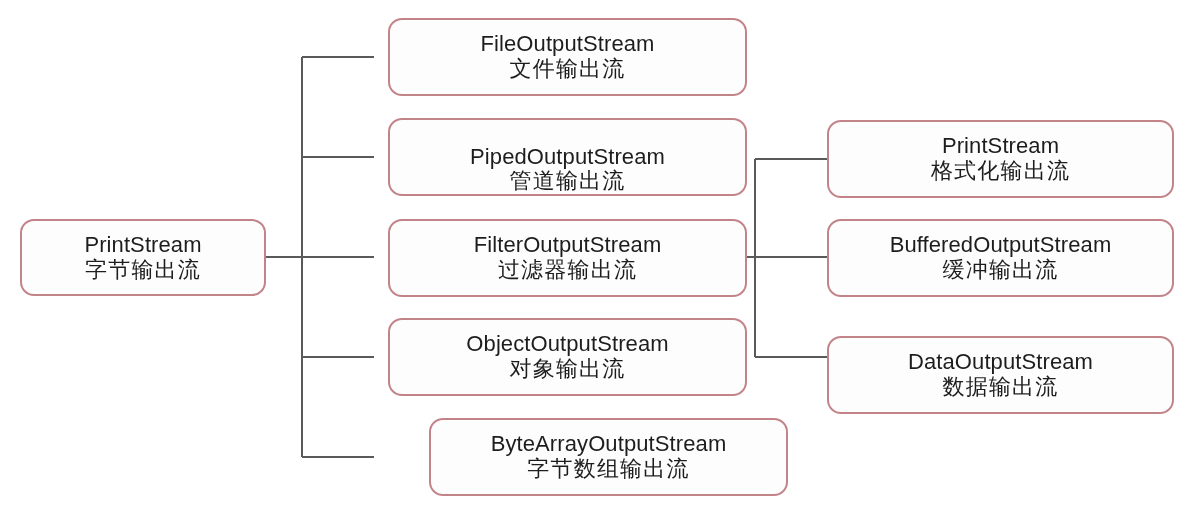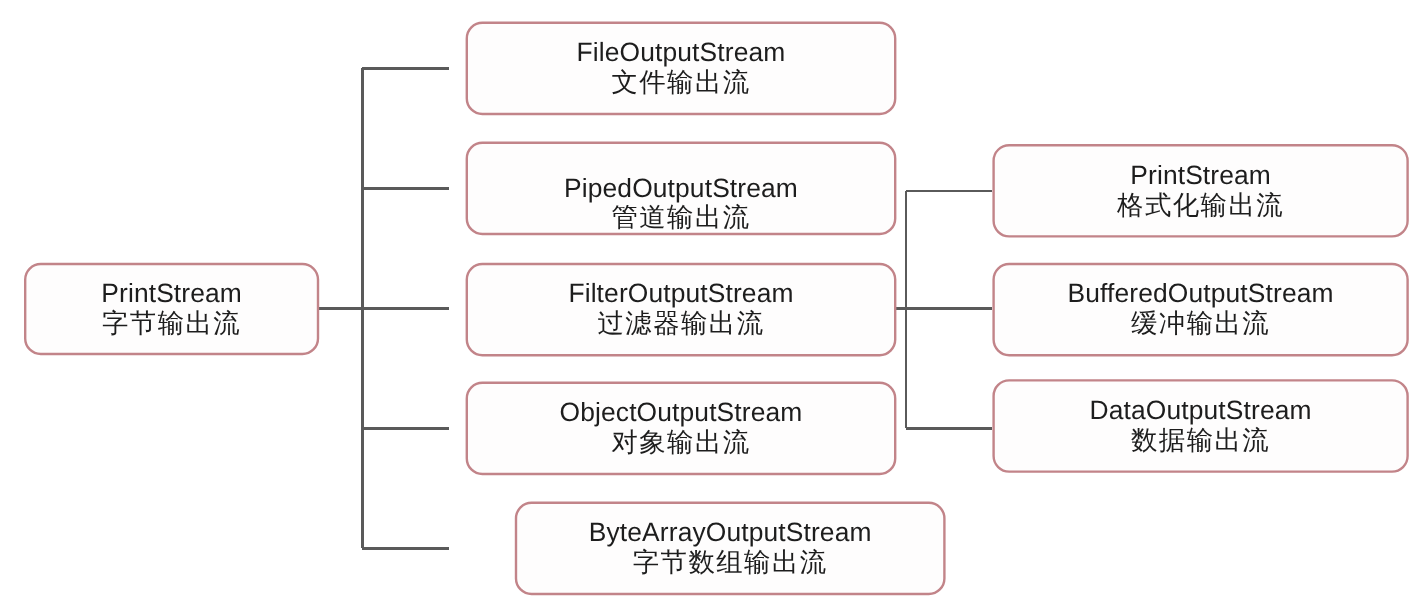--- a/index.html
+++ b/index.html
@@ -67,21 +67,21 @@
   .col2.r4 { top: 318px; }
   .col2.r5 { top: 418px; margin-left: 41px; }
   
   .col3 {
     left: 827px;
     width: 347px;
     height: 78px;
   }
   .col3.r1 { top: 120px; }
   .col3.r2 { top: 219px; text-align: center; }
-  .col3.r3 { top: 316px; }
+  .col3.r3 { top: 336px; }
 </style>
 </head>
 <body>
 
 <div id="diagram-root">
 
   <svg id="connector-layer" width="1185" height="513" viewBox="0 0 1185 513">
     <g stroke="#5a5a5a" stroke-width="2" fill="none" shape-rendering="crispEdges">
 
       <path d="M266,257 L302,257"></path>

